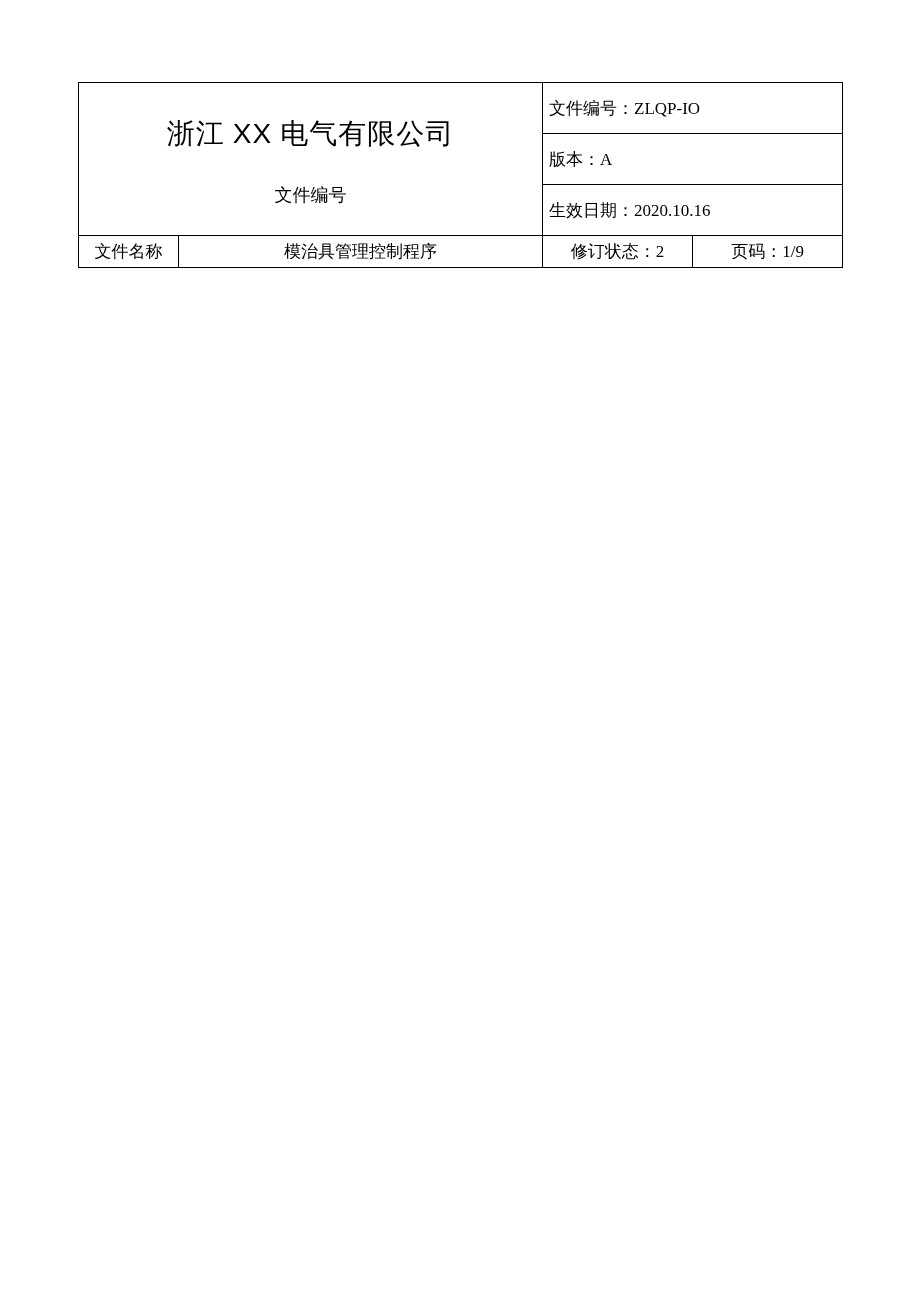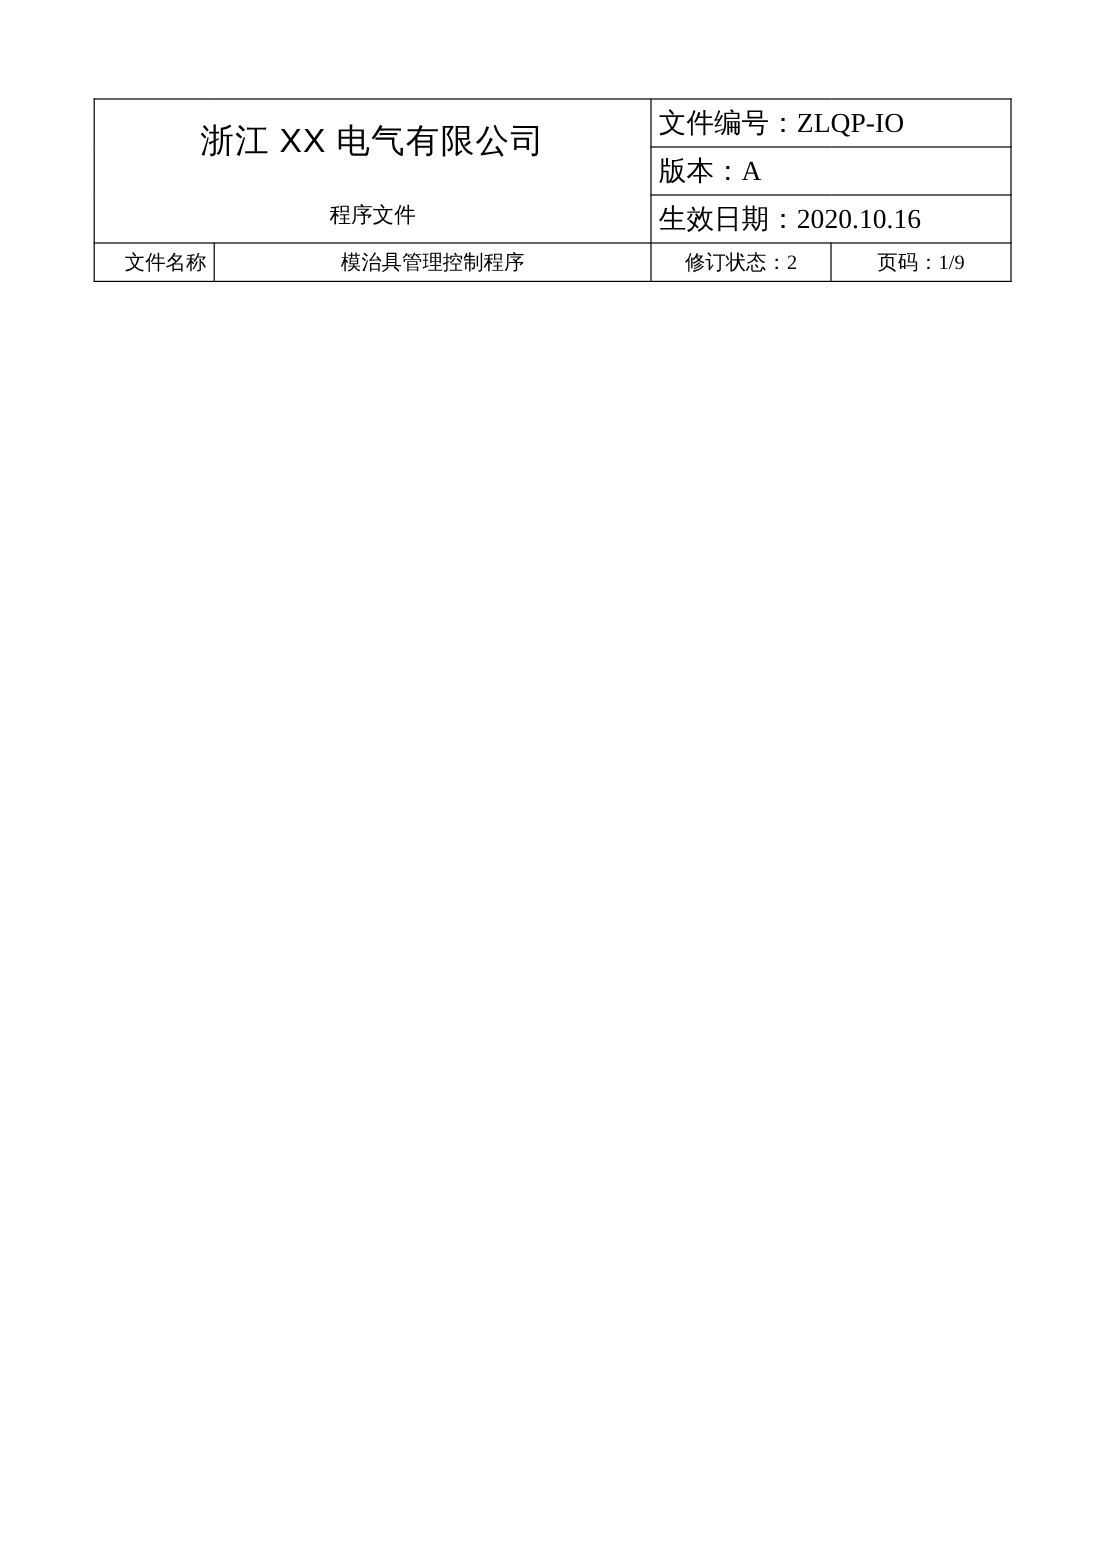--- a/index.html
+++ b/index.html
@@ -38,32 +38,32 @@
     .company-name .latin {
       font-family: Arial, "Helvetica Neue", sans-serif;
       font-weight: normal;
     }
     .doc-type {
       font-size: 18px;
       padding-top: 26px;
       padding-bottom: 2px;
     }
     .meta-cell {
-      font-size: 23px;
+      font-size: 17px;
       text-align: left;
       padding-left: 4px;
-      height: 36px;
+      height: 51px;
     }
     .row2 td {
       font-size: 17px;
       text-align: center;
       height: 32px;
     }
     .row2 .label-cell {
-      text-align: right;
+      text-align: center;
     }
     .row2 .name-cell {
       text-align: center;
       margin-top: 28px;
     }
     .row2 .revision-cell {
       text-align: center;
     }
     .row2 .page-cell {
       text-align: center;
@@ -79,21 +79,21 @@
       <col style="width:364px">
       <col style="width:150px">
       <col style="width:150px">
     </colgroup>
     <tbody>
         <tr>
       <td class="company-cell" colspan="2" rowspan="3">
         <div class="company-name">
           <span>浙江 </span><span class="latin">XX</span><span> 电气有限公司</span>
         </div>
-        <div class="doc-type">程序文件</div>
+        <div class="doc-type">文件编号</div>
       </td>
       <td class="meta-cell" colspan="2">
         <span>文件编号：ZLQP-IO</span>
       </td>
     </tr>
     <tr>
       <td class="meta-cell" colspan="2">
         <span>版本：A</span>
       </td>
     </tr>

